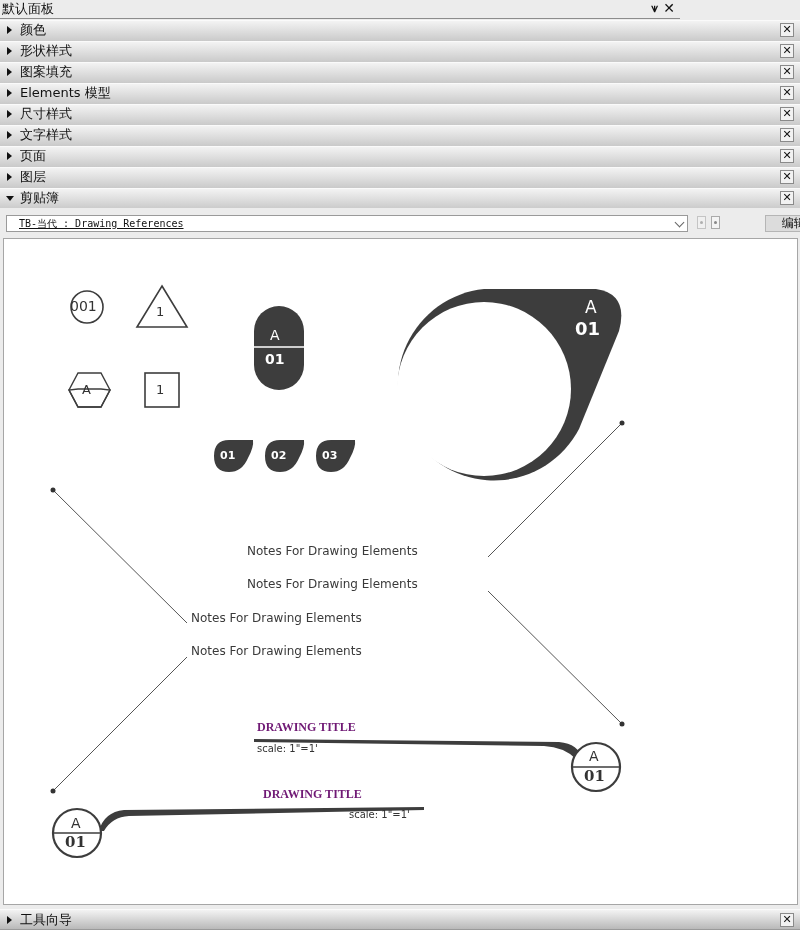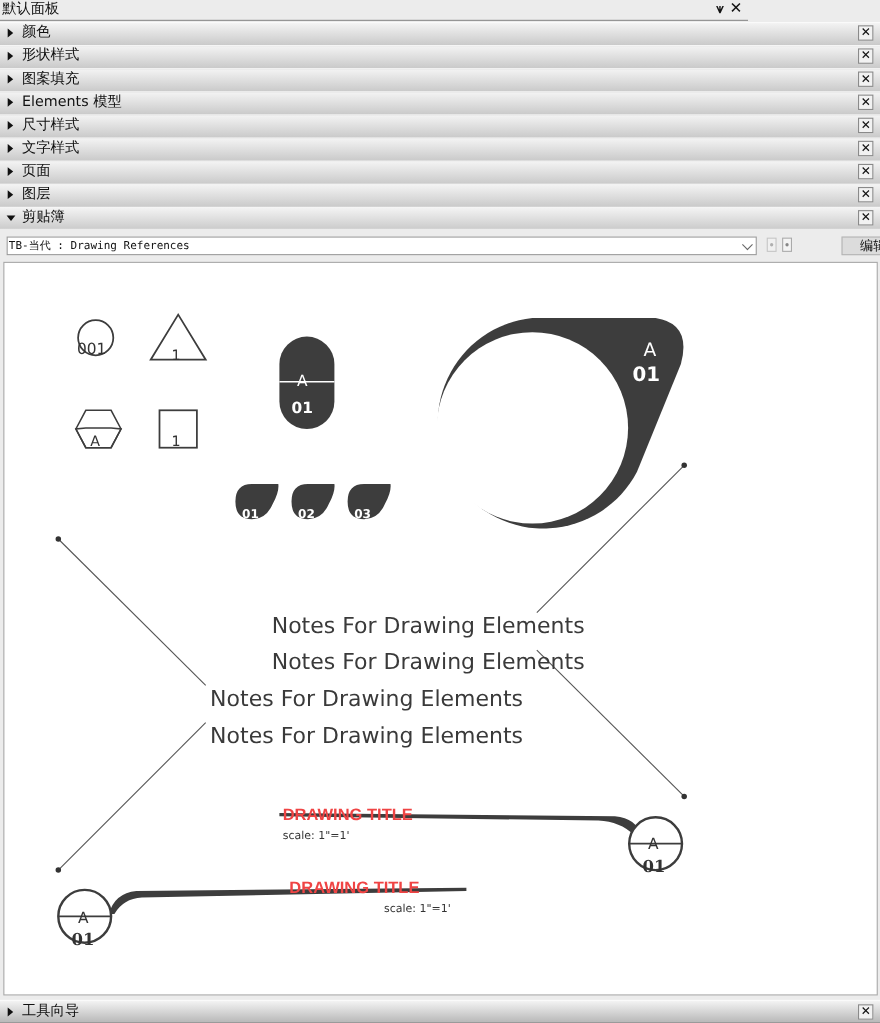--- a/index.html
+++ b/index.html
@@ -16,33 +16,33 @@
   .tray .arrow { position:absolute; left:7px; top:5px; width:0; height:0;
                  border-top:4px solid transparent; border-bottom:4px solid transparent; border-left:5px solid #111; }
   .tray .arrow.down { left:6px; top:7px; border-left:4px solid transparent; border-right:4px solid transparent;
                       border-top:5px solid #111; border-bottom:none; }
   .tray .label { position:absolute; left:20px; top:0; line-height:17px; font-size:13px; }
   .tray .x { position:absolute; right:6px; top:2px; width:12px; height:12px; border:1px solid #8a8a8a;
              background:#f2f2f2; font-size:11px; font-weight:bold; line-height:12px; text-align:center; }
   .toolbar { position:absolute; left:0; top:208px; width:800px; height:30px; background:#ececec; }
   .select { position:absolute; left:6px; top:7px; width:682px; height:17px; background:#fff;
             border:1px solid #9a9a9a; box-sizing:border-box; font-family:"DejaVu Sans Mono", monospace;
-            font-size:10px; line-height:15px; padding-left:1px; }
+            font-size:10px; line-height:15px; padding-left:12px;text-decoration:underline; }
   .select .chev { position:absolute; right:4px; top:3px; width:6px; height:6px; border-right:1px solid #666;
                   border-bottom:1px solid #666; transform:rotate(45deg); }
   .docicon { position:absolute; top:8px; width:9px; height:13px; border:1px solid #aaa; background:#f4f4f4; box-sizing:border-box; }
   .docicon::after { content:""; position:absolute; left:2px; top:4px; width:3px; height:3px; background:#888; border-radius:50%; }
   .editbtn { position:absolute; left:725px; top:7px; width:69px; height:17px; background:#dcdcdc;
              border:1px solid #b5b5b5; box-sizing:border-box; text-align:center; line-height:15px; font-size:12px;margin-left:40px; }
   .canvas { position:absolute; left:3px; top:238px; width:795px; height:667px; background:#fff;
             border:1px solid #a6a6a6; box-sizing:border-box; }
   .canvas svg { position:absolute; left:0; top:0; }
-  .txt { position:absolute; white-space:nowrap;margin-top:12px; }
-  .note { font-size:20px; color:#3a3a3a; font-family:"DejaVu Sans", sans-serif; }
-  .dtitle { font-size:15px; font-weight:bold; color:#ef4444; font-family:Liberation Sans, sans-serif; }
+  .txt { position:absolute; white-space:nowrap; }
+  .note { font-size:12px; color:#3a3a3a; font-family:"DejaVu Sans", sans-serif; }
+  .dtitle { font-size:12px; font-weight:bold; color:#701a75; font-family:Liberation Serif, serif; }
   .scale { font-size:10px; color:#333; }
   .watermark { font-size:20px; color:#222; font-family:"DejaVu Sans", sans-serif; letter-spacing:0.5px; }
 </style>
 </head>
 <body>
 
 <div class="titlebar">
   <span class="title">默认面板</span>
   <span class="pin">⩛</span>
   <span class="close">✕</span>

